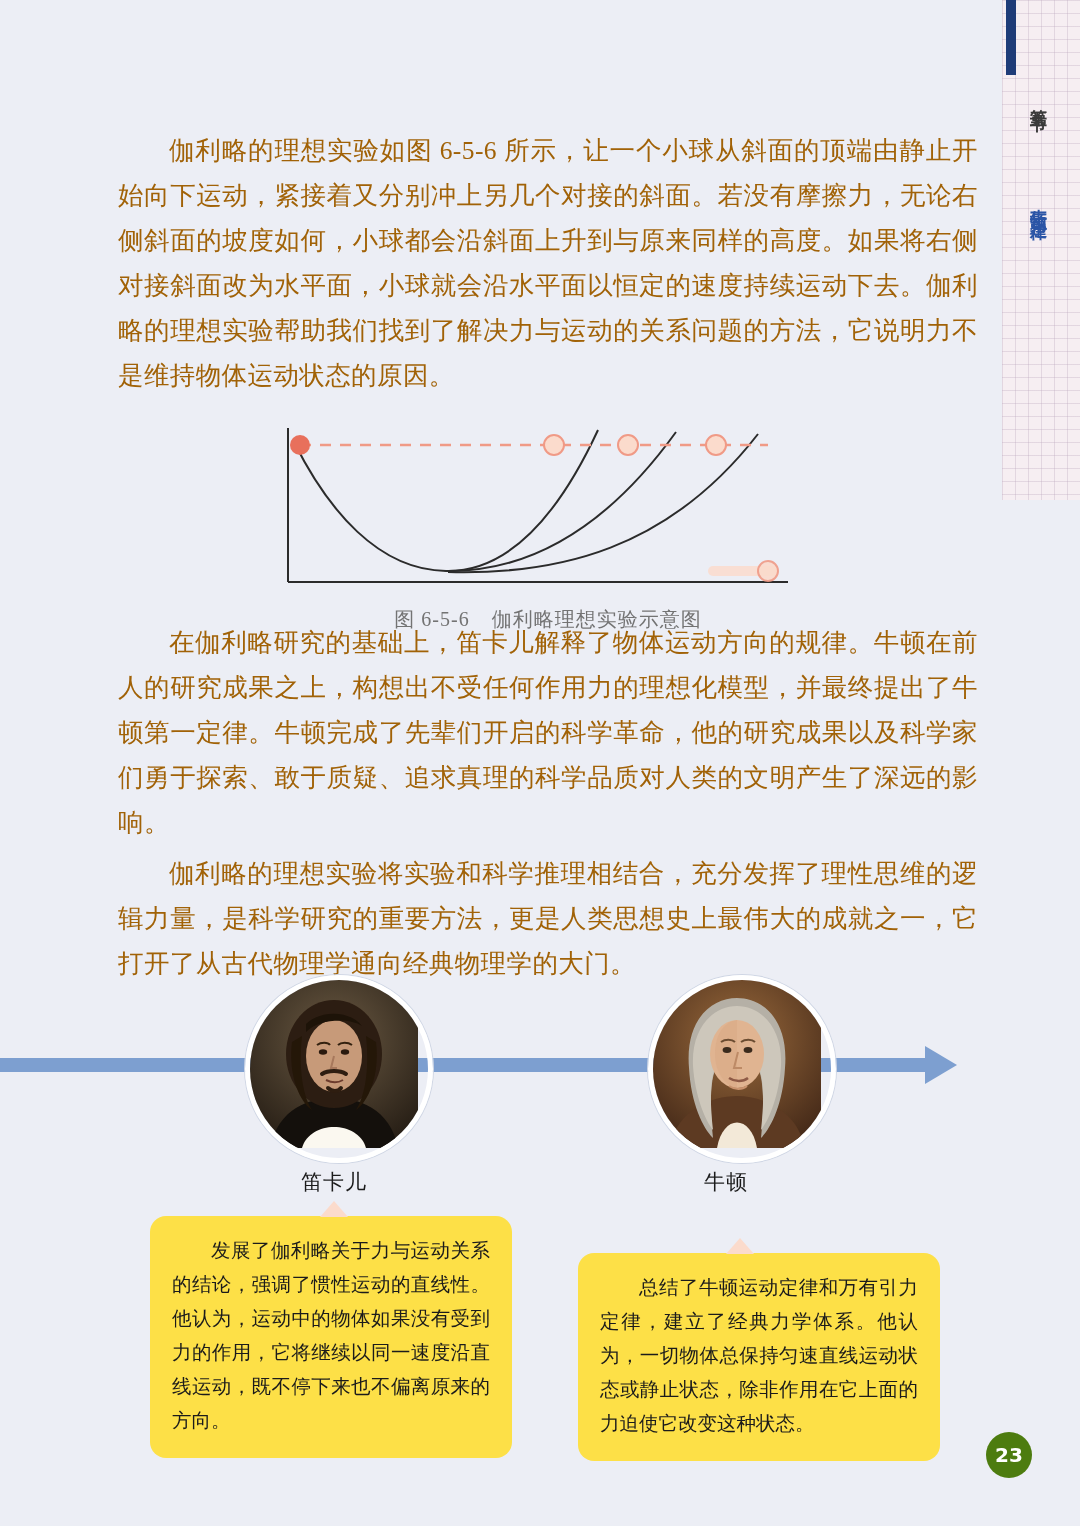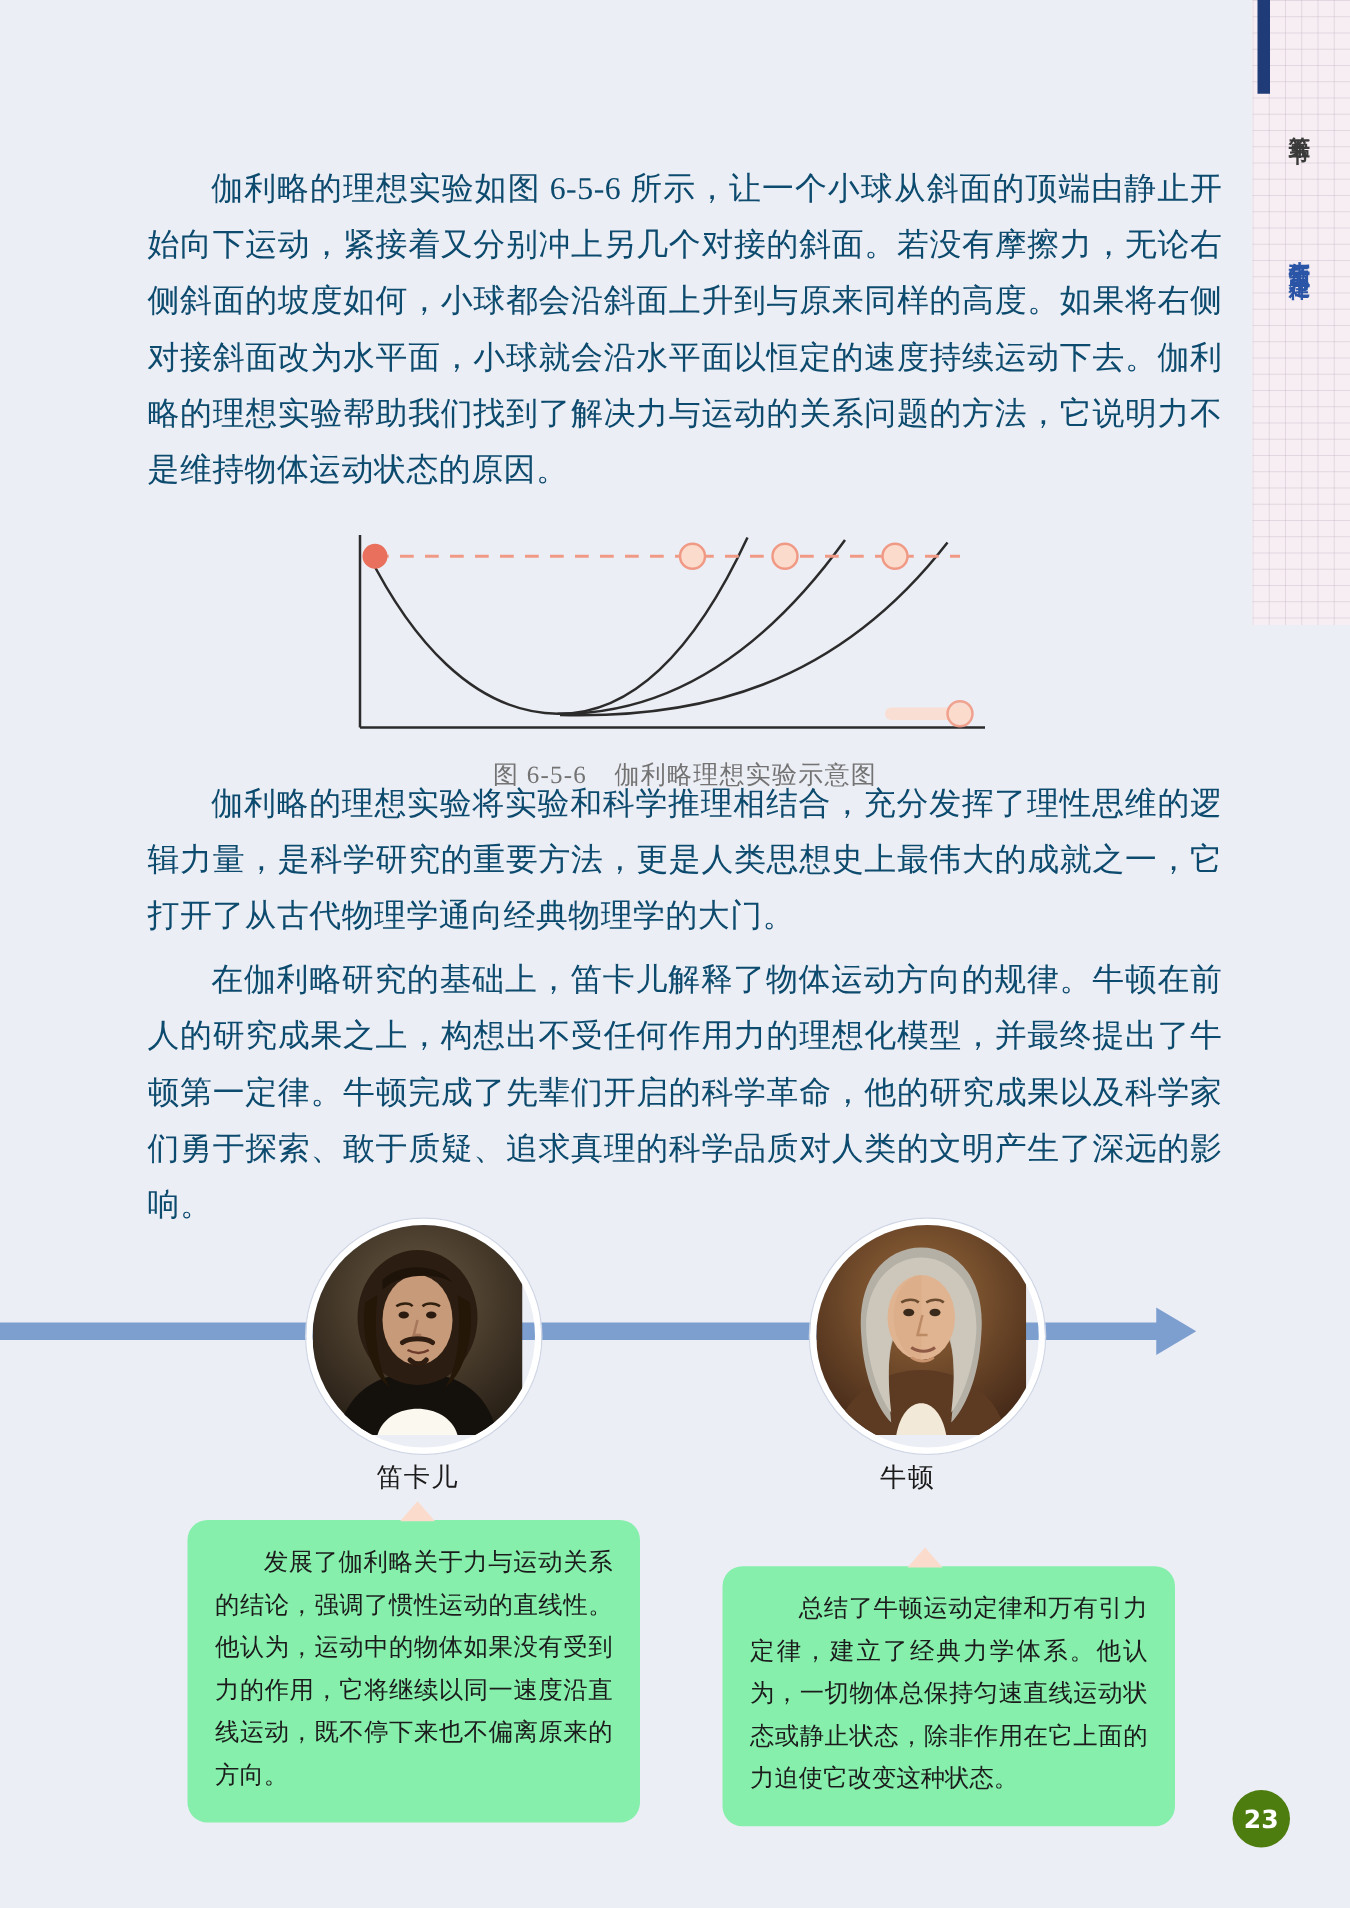--- a/index.html
+++ b/index.html
@@ -68,21 +68,21 @@
   #content {
     position: absolute;
     left: 118px;
     top: 128px;
     width: 860px;
   }
   p.para {
     margin: 0 0 6px 0;
     font-size: 25.5px;
     line-height: 45px;
-    color: #0c4a6e;
+    color: #a16207;
     text-align: justify;
     text-indent: 2em;
     letter-spacing: 0.4px;
   }
 
   
   #figure {
     position: relative;
     width: 860px;
     height: 200px;
@@ -146,21 +146,21 @@
     font-size: 21px;
     color: #1b1b1b;
     letter-spacing: 1px;
   }
   #name-descartes { left: 240px; top: 1168px; }
   #name-newton    { left: 632px; top: 1168px; }
 
   .callout {
     position: absolute;
     width: 362px;
-    background: #86efac;
+    background: #fde047;
     border-radius: 16px;
     padding: 18px 22px 20px 22px;
     box-sizing: border-box;
     font-size: 19.5px;
     line-height: 34px;
     color: #1b1b1b;
     text-indent: 2em;
     text-align: justify;
   }
   #callout-descartes { left: 150px; top: 1216px; }
@@ -231,22 +231,22 @@
       <circle cx="448" cy="25" r="10" fill="#fbdbcc" stroke="#f09a86" stroke-width="2"></circle>
 
       <rect x="440" y="146" width="70" height="10" rx="5" fill="#fbdbcc" opacity="0.85"></rect>
       <circle cx="500" cy="151" r="10" fill="#fbdbcc" stroke="#f09a86" stroke-width="2" opacity="0.9"></circle>
     </svg>
     <div id="figure-caption">
       <span class="cap-num">图 6-5-6</span><span>伽利略理想实验示意图</span>
     </div>
   </div>
 
+  <p class="para">在伽利略研究的基础上，笛卡儿解释了物体运动方向的规律。牛顿在前人的研究成果之上，构想出不受任何作用力的理想化模型，并最终提出了牛顿第一定律。牛顿完成了先辈们开启的科学革命，他的研究成果以及科学家们勇于探索、敢于质疑、追求真理的科学品质对人类的文明产生了深远的影响。</p>
   <p class="para">伽利略的理想实验将实验和科学推理相结合，充分发挥了理性思维的逻辑力量，是科学研究的重要方法，更是人类思想史上最伟大的成就之一，它打开了从古代物理学通向经典物理学的大门。</p>
-  <p class="para">在伽利略研究的基础上，笛卡儿解释了物体运动方向的规律。牛顿在前人的研究成果之上，构想出不受任何作用力的理想化模型，并最终提出了牛顿第一定律。牛顿完成了先辈们开启的科学革命，他的研究成果以及科学家们勇于探索、敢于质疑、追求真理的科学品质对人类的文明产生了深远的影响。</p>
 </div>
 
 <div id="timeline">
   <div id="timeline-line"></div>
   <div id="timeline-arrow"></div>
 </div>
 
 <div class="portrait" id="portrait-descartes">
   <svg width="168" height="168" viewBox="0 0 168 168">
     <defs>

